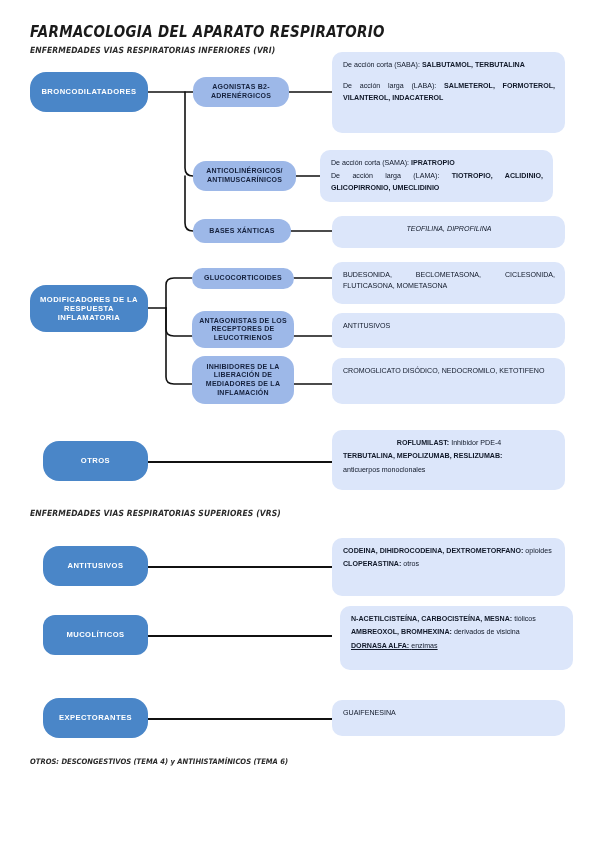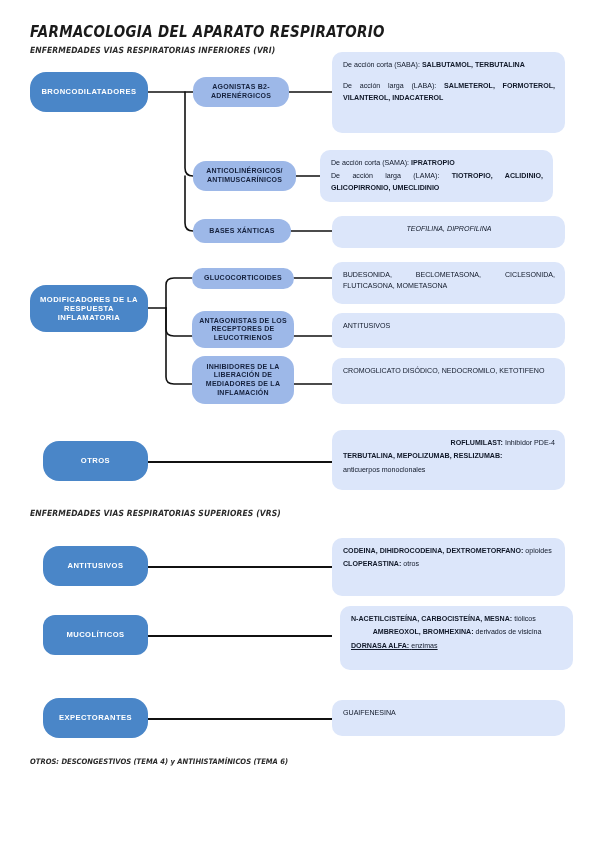--- a/index.html
+++ b/index.html
@@ -235,21 +235,21 @@
   <div class="panel" style="left:332px; top:358px; width:233px; height:46px;">
     <p style="text-align:justify;">
       <span>CROMOGLICATO DISÓDICO, NEDOCROMILO, KETOTIFENO</span>
     </p>
   </div>
 
   <div class="node node-primary" style="left:43px; top:441px; width:105px; height:40px;">
     <span>OTROS</span>
   </div>
   <div class="panel" style="left:332px; top:430px; width:233px; height:60px;">
-    <p style="text-align:right;">
+    <p style="text-align:center;">
       <b>ROFLUMILAST:</b>
       <span>Inhibidor PDE-4</span>
     </p>
     <p style="text-align:justify;">
       <b>TERBUTALINA, MEPOLIZUMAB, RESLIZUMAB:</b>
     </p>
     <p style="text-align:left;">
       <span>anticuerpos monoclonales</span>
     </p>
   </div>
@@ -271,21 +271,21 @@
   </div>
 
   <div class="node node-primary" style="left:43px; top:615px; width:105px; height:40px;border-radius:12px;">
     <span>MUCOLÍTICOS</span>
   </div>
   <div class="panel" style="left:340px; top:606px; width:233px; height:64px;">
     <p style="text-align:justify;">
       <b>N-ACETILCISTEÍNA, CARBOCISTEÍNA, MESNA:</b>
       <span>tiólicos</span>
     </p>
-    <p style="text-align:center;">
+    <p style="text-align:left;">
       <b>AMBREOXOL, BROMHEXINA:</b>
       <span>derivados de visicina</span>
     </p>
     <p style="text-align:left;text-decoration:underline;">
       <b>DORNASA ALFA:</b>
       <span>enzimas</span>
     </p>
   </div>
 
   <div class="node node-primary" style="left:43px; top:698px; width:105px; height:40px;">

